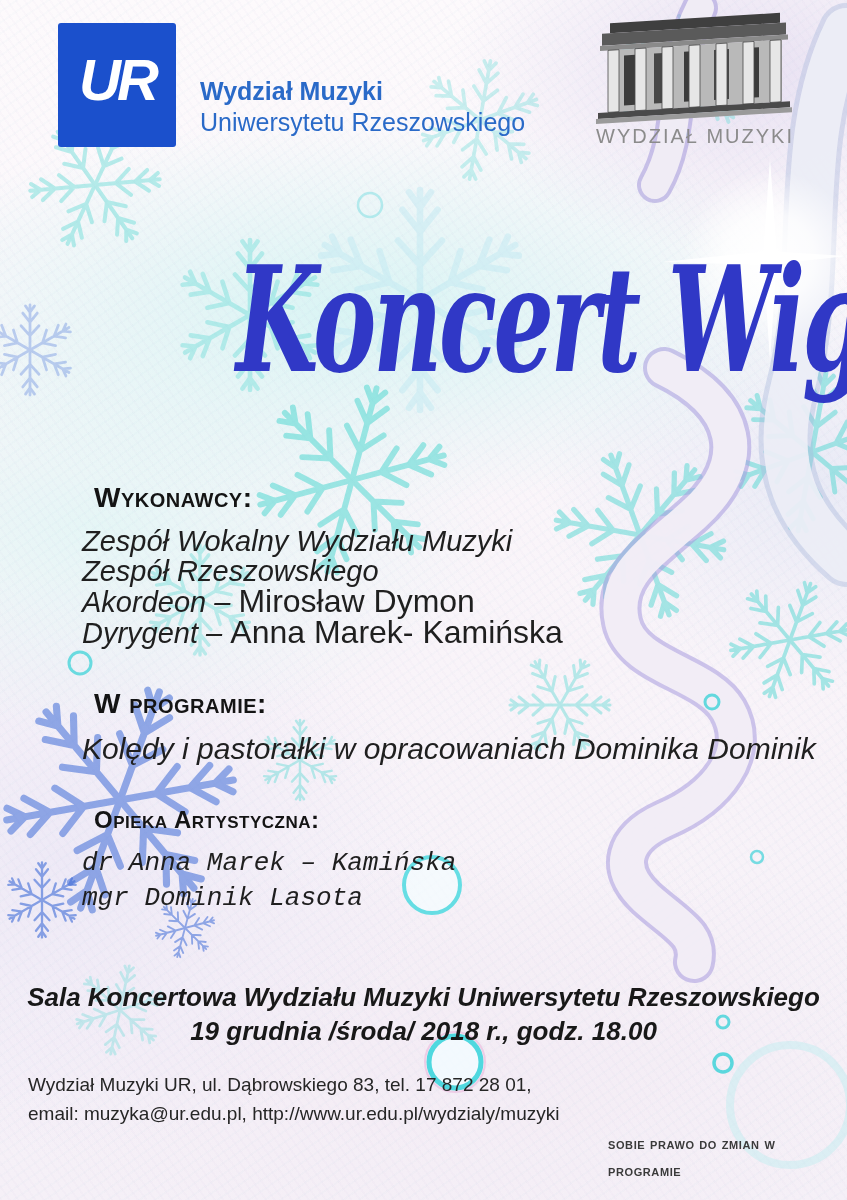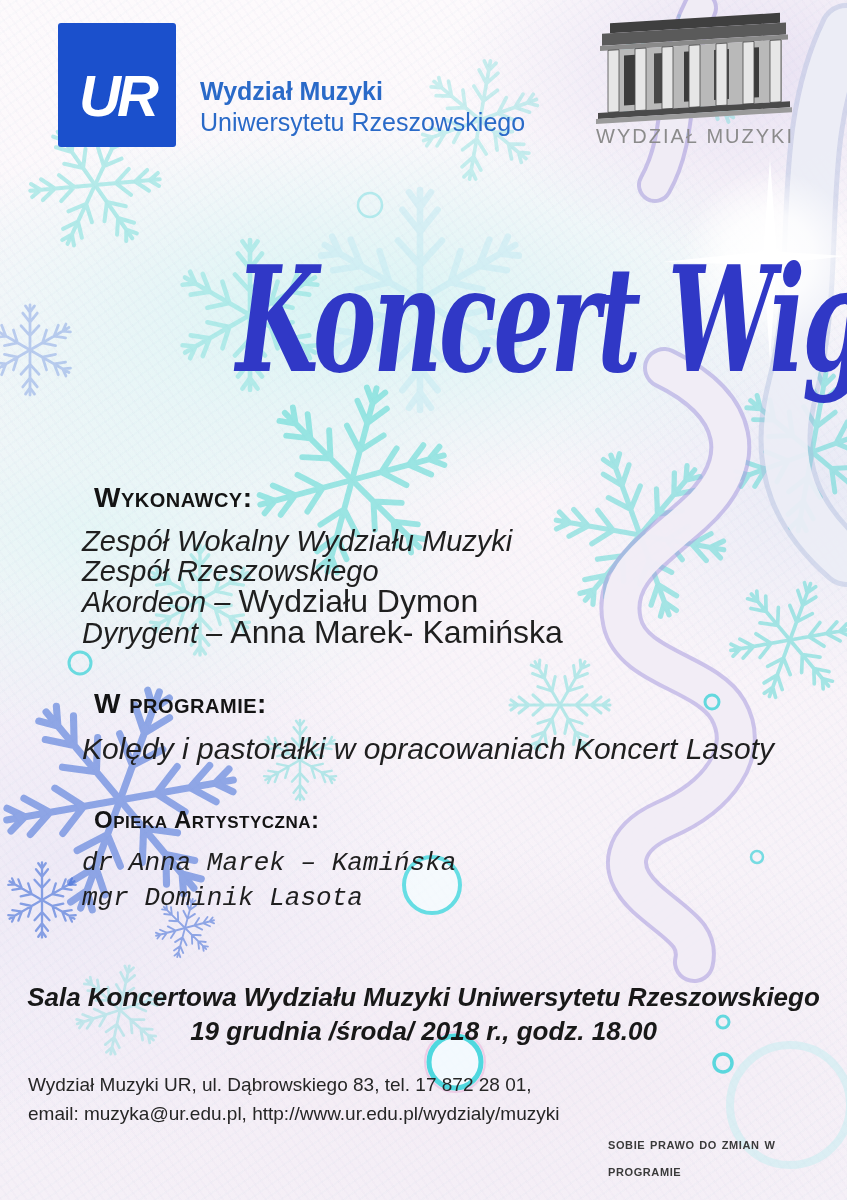--- a/index.html
+++ b/index.html
@@ -30,21 +30,21 @@
 
   
   .logo{
     left:58px;top:23px;width:118px;height:124px;
     background:#1b50cc;border-radius:3px;
     display:flex;align-items:flex-end;justify-content:center;
   }
   .logo span{
     color:#fff;font-weight:700;font-style:italic;
     font-size:58px;letter-spacing:-4px;line-height:1;
-    padding-bottom:22px;
+    padding-bottom:38px;
   }
   .faculty{left:200px;top:76px;color:#2a6ac8;line-height:31px;font-size:25px;}
   .faculty .b{font-weight:700;}
   .building-caption{
     left:596px;top:125px;width:210px;
     color:#8b8b8b;font-size:20px;letter-spacing:2px;white-space:nowrap;
   }
 
   
   .title-wrap{left:0;top:243px;width:847px;text-align:center;}
@@ -195,28 +195,28 @@
 
   <div class="layer title-wrap">
     <h1 class="title" style="margin:0">Koncert Wigilijny</h1>
   </div>
 
   <div class="layer sec performers">
     <h2>Wykonawcy:</h2>
     <div class="lines">
       <div class="it">Zespół Wokalny Wydziału Muzyki</div>
       <div class="it">Zespół Rzeszowskiego</div>
-      <div><span class="it">Akordeon – </span><span class="nm">Wydziału Dymon</span></div>
+      <div><span class="it">Akordeon – </span><span class="nm">Mirosław Dymon</span></div>
       <div><span class="it">Dyrygent – </span><span class="nm">Anna Marek- Kamińska</span></div>
     </div>
   </div>
 
   <div class="layer sec program">
     <h2>W programie:</h2>
-    <div class="line">Kolędy i pastorałki w opracowaniach Koncert Lasoty</div>
+    <div class="line">Kolędy i pastorałki w opracowaniach Dominika Dominik</div>
   </div>
 
   <div class="layer sec care">
     <h2>Opieka Artystyczna:</h2>
     <div class="lines">
       <div>dr Anna Marek – Kamińska</div>
       <div>mgr Dominik Lasota</div>
     </div>
   </div>
 

